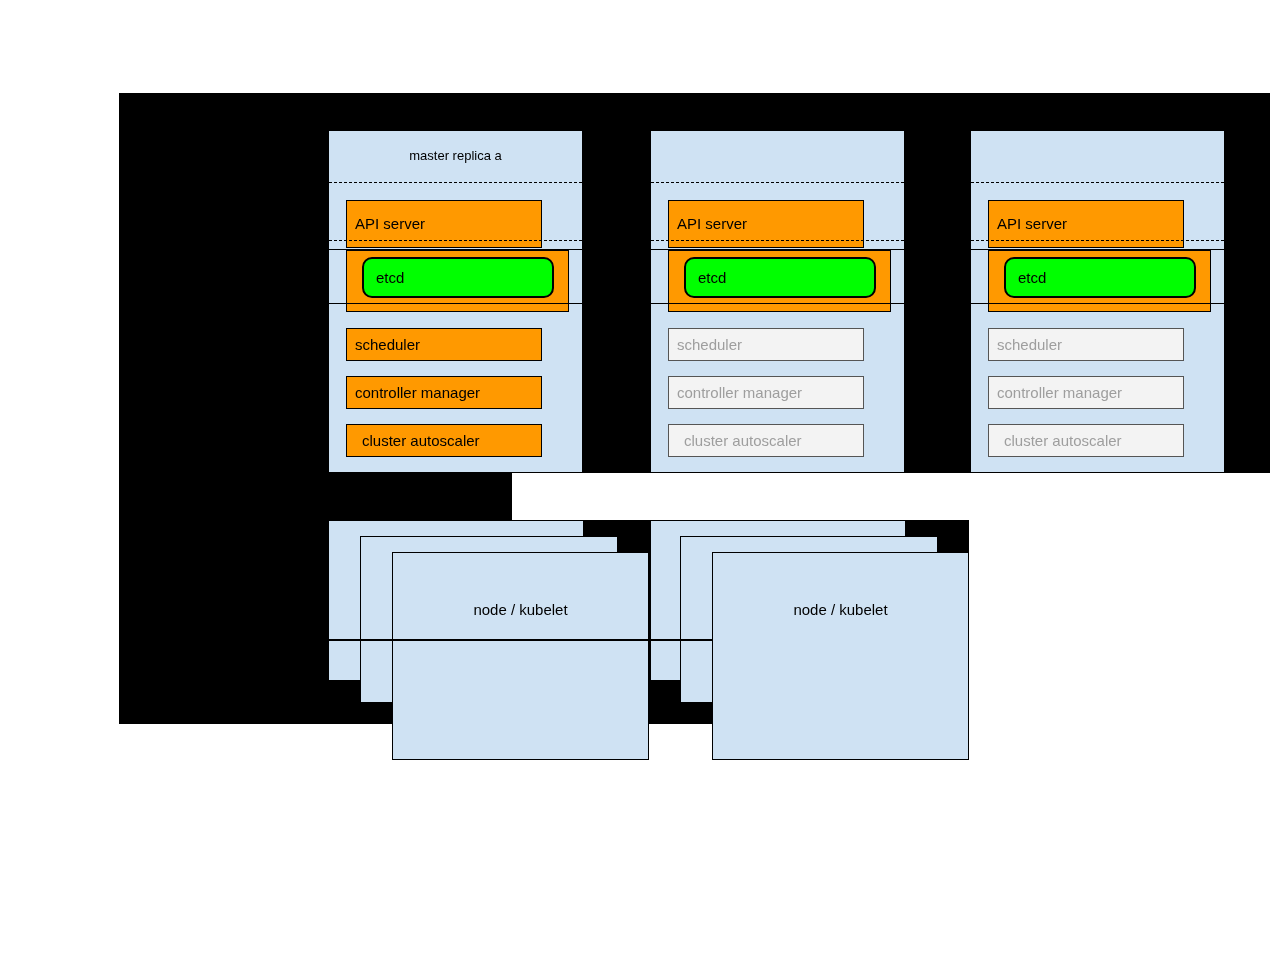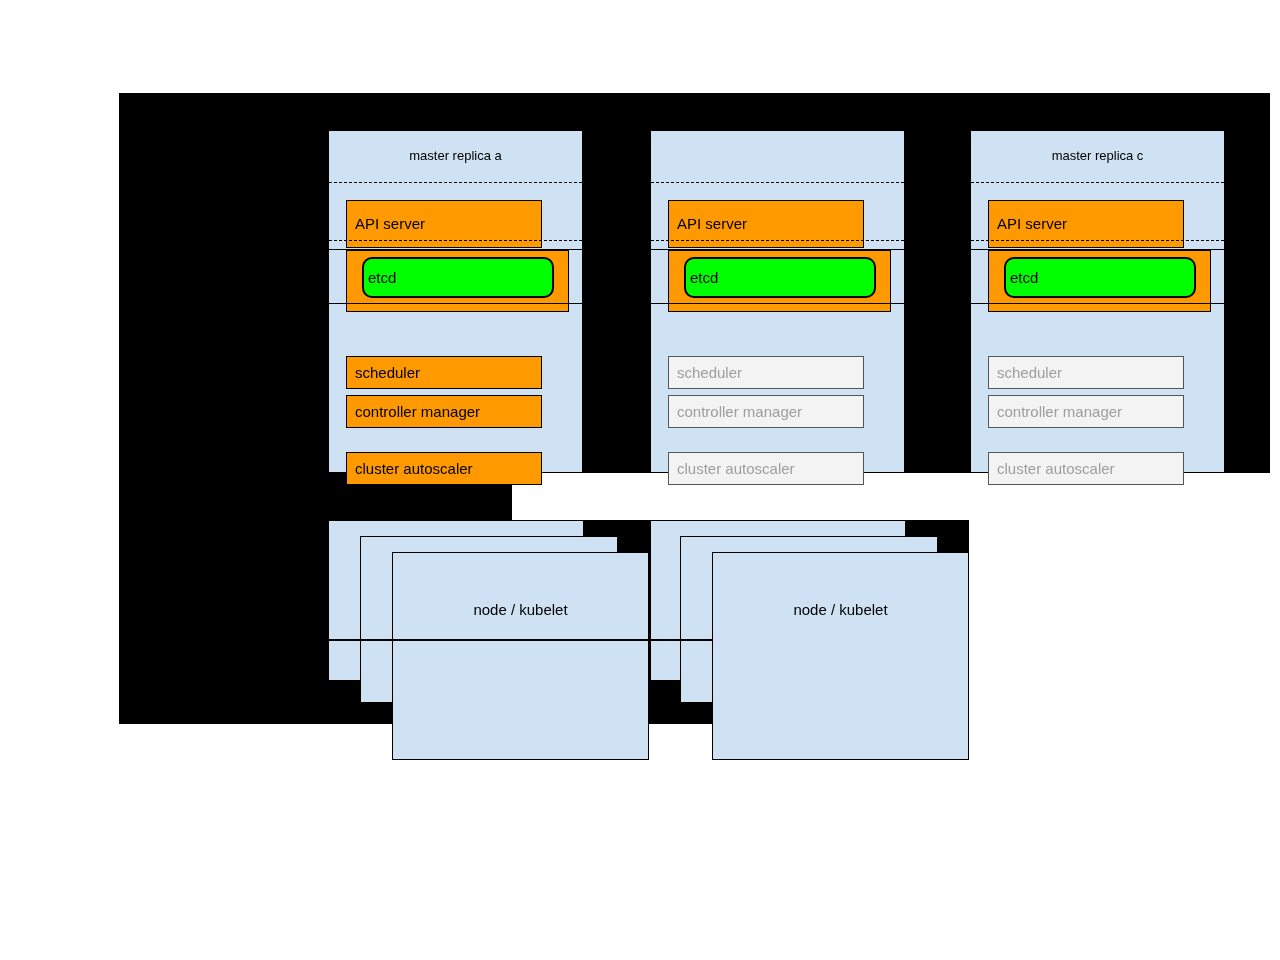--- a/index.html
+++ b/index.html
@@ -42,26 +42,26 @@
   .etcd-wrap{
     position:absolute;left:17px;width:223px;top:119px;height:62px;
     box-sizing:border-box;border:1px solid #000;
     background:var(--active_orange,#ff9900);z-index:3;
   }
   .etcd{
     position:absolute;left:15px;top:6px;width:192px;height:41px;
     box-sizing:border-box;border:2px solid #000;border-radius:10px;
     background:var(--etcd_green,#00ff00);
   }
-  .etcd span{display:block;padding-left:4px;line-height:37px;font-size:15px;color:#000;}
-  .comp.proc{height:33px;margin-top:28px;}
+  .etcd span{display:block;padding-left:12px;line-height:37px;font-size:15px;color:#000;}
+  .comp.proc{height:33px;}
   .comp.proc span{line-height:31px;}
   .comp.sched{top:197px;}
-  .comp.cm{top:236px;}
-  .comp.ca{top:293px;}
+  .comp.cm{top:245px;}
+  .comp.ca{top:293px;padding-left:7px;}
   .master.standby .comp.proc{
     background:var(--inactive_fill,#f3f3f3);
     border:1px solid #555;
     color:var(--inactive_text,#9e9e9e);
   }
   #master-a{left:328px;} #master-b{left:650px;} #master-c{left:970px;}
 
   
   .nbox{
     background:var(--panel_blue,#cfe2f3);
@@ -130,21 +130,20 @@
     </div>
   <div class="comp proc cm">
       <span>controller manager</span>
     </div>
   <div class="comp proc ca">
       <span>cluster autoscaler</span>
     </div>
 </div>
 
 <div class="abs master standby" id="master-c">
-  <div class="m-title">master replica c</div>
   <div class="dash d1"></div>
   <div class="comp api">
       <span>API server</span>
     </div>
   <div class="dash d2"></div>
   <div class="solid s1"></div>
   <div class="etcd-wrap">
     <div class="etcd">
         <span>etcd</span>
       </div>

